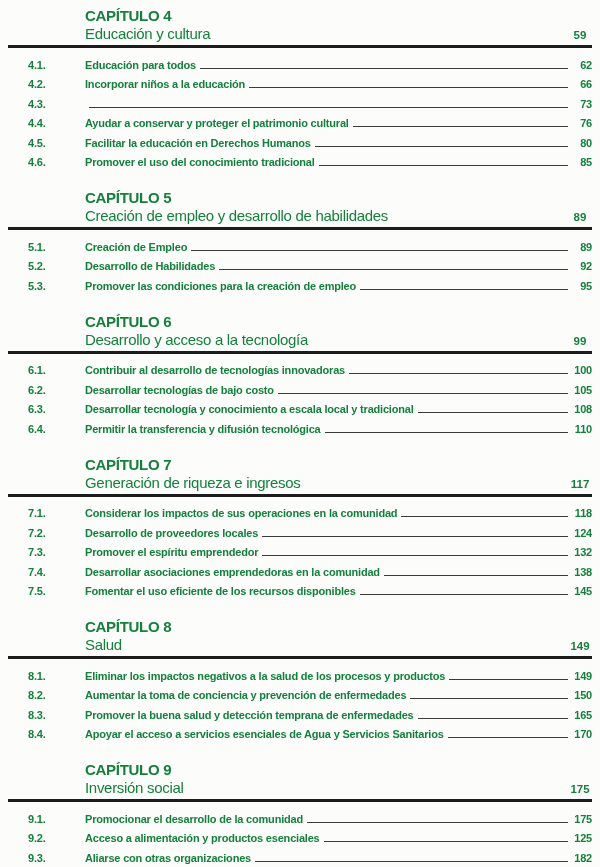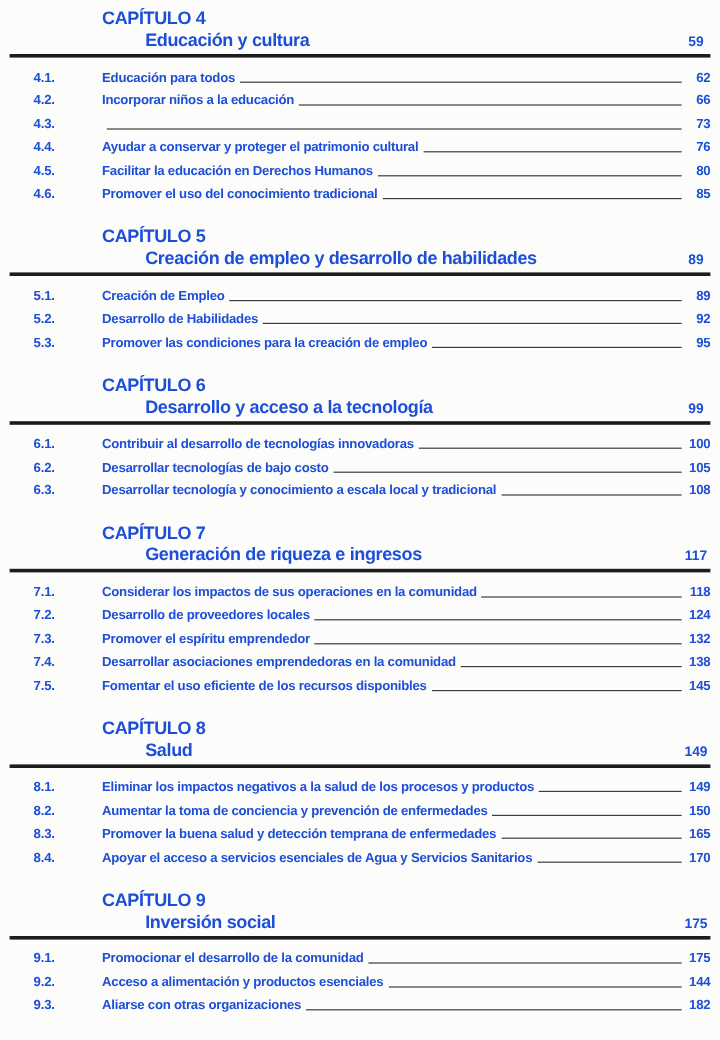--- a/index.html
+++ b/index.html
@@ -2,33 +2,33 @@
 <html><head>
 <meta charset="utf-8">
 <style>
   html,body{margin:0;padding:0;}
   body{background:#e9e9e6;}
   .page{
     width:600px;height:867px;box-sizing:border-box;
     margin:0;padding:7px 8px 0 8px;
     background:#fcfcfa;
     font-family:"Liberation Sans", sans-serif;
-    color:#1d4ed8;
+    color:#15803d;
     overflow:hidden;
   }
   .chapter{margin-bottom:17px;}
   .ch-head{display:flex;align-items:flex-end;}
   .ch-left{flex:1;padding-left:77px;min-width:0;}
   .ch-number{
     font-size:15px;font-weight:700;line-height:18px;letter-spacing:-0.3px;
     white-space:nowrap;
   }
   .ch-title{
-    font-size:15px;font-weight:700;line-height:18px;letter-spacing:-0.3px;
-    white-space:nowrap;display:inline-block;margin-left:36px;
+    font-size:15px;font-weight:400;line-height:18px;letter-spacing:-0.3px;
+    white-space:nowrap;display:inline-block;
   }
   .ch-page{
     flex:none;font-size:11.5px;font-weight:700;
     padding-bottom:2px;text-align:center;min-width:24px;
   }
   .ch-rule{height:3px;background:#1c1c1c;margin-top:2px;}
   .sections{padding-top:7px;}
   .row{
     display:flex;align-items:center;height:19.5px;
     font-size:11px;font-weight:700;letter-spacing:-0.2px;
@@ -156,20 +156,26 @@
     <span class="row-page">105</span>
   </div>
 
   <div class="row">
     <span class="row-num">6.3.</span>
     <span class="row-title">Desarrollar tecnología y conocimiento a escala local y tradicional</span>
     <span class="leader"></span>
     <span class="row-page">108</span>
   </div>
 
+  <div class="row">
+    <span class="row-num">6.4.</span>
+    <span class="row-title">Permitir la transferencia y difusión tecnológica</span>
+    <span class="leader"></span>
+    <span class="row-page">110</span>
+  </div>
 </div>
   </section>
 
   <section class="chapter">
     <div class="ch-head">
       <div class="ch-left">
         <div class="ch-number">CAPÍTULO 7</div>
         <div><span class="ch-title">Generación de riqueza e ingresos</span></div>
       </div>
       <div class="ch-page">117</div>
@@ -267,21 +273,21 @@
     <span class="row-num">9.1.</span>
     <span class="row-title">Promocionar el desarrollo de la comunidad</span>
     <span class="leader"></span>
     <span class="row-page">175</span>
   </div>
 
   <div class="row">
     <span class="row-num">9.2.</span>
     <span class="row-title">Acceso a alimentación y productos esenciales</span>
     <span class="leader"></span>
-    <span class="row-page">144</span>
+    <span class="row-page">125</span>
   </div>
 
   <div class="row">
     <span class="row-num">9.3.</span>
     <span class="row-title">Aliarse con otras organizaciones</span>
     <span class="leader"></span>
     <span class="row-page">182</span>
   </div>
 </div>
   </section>

